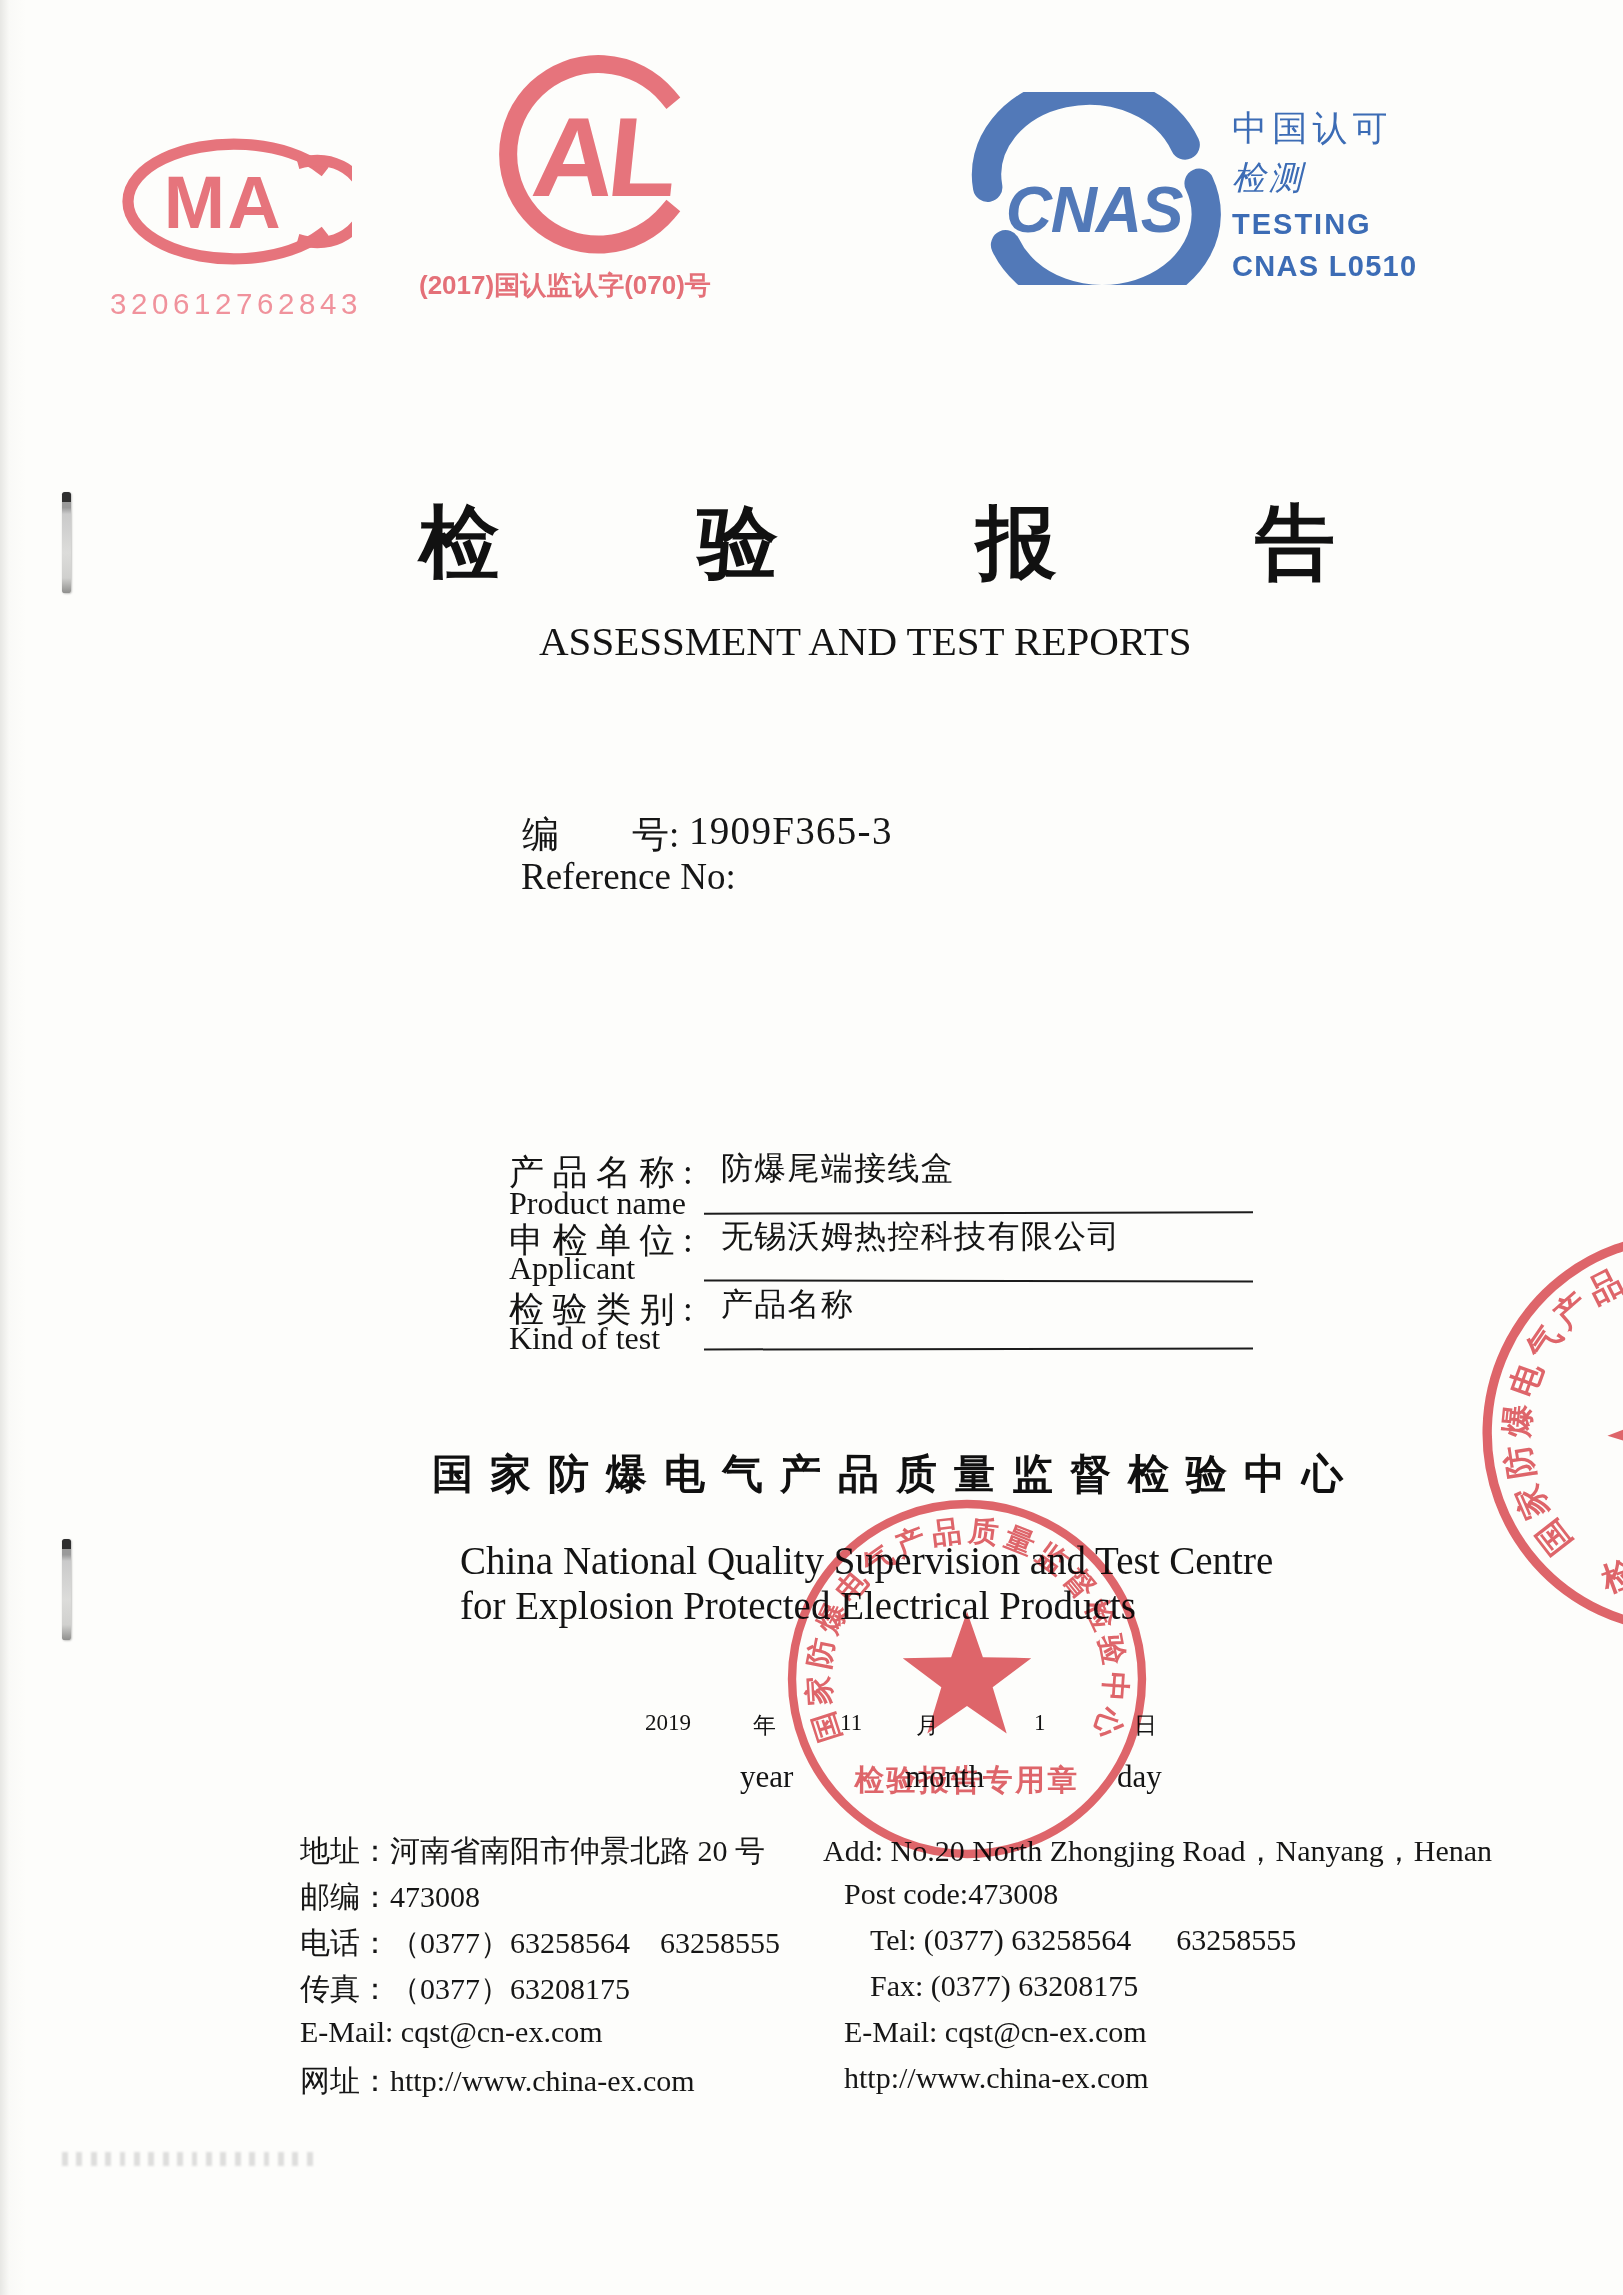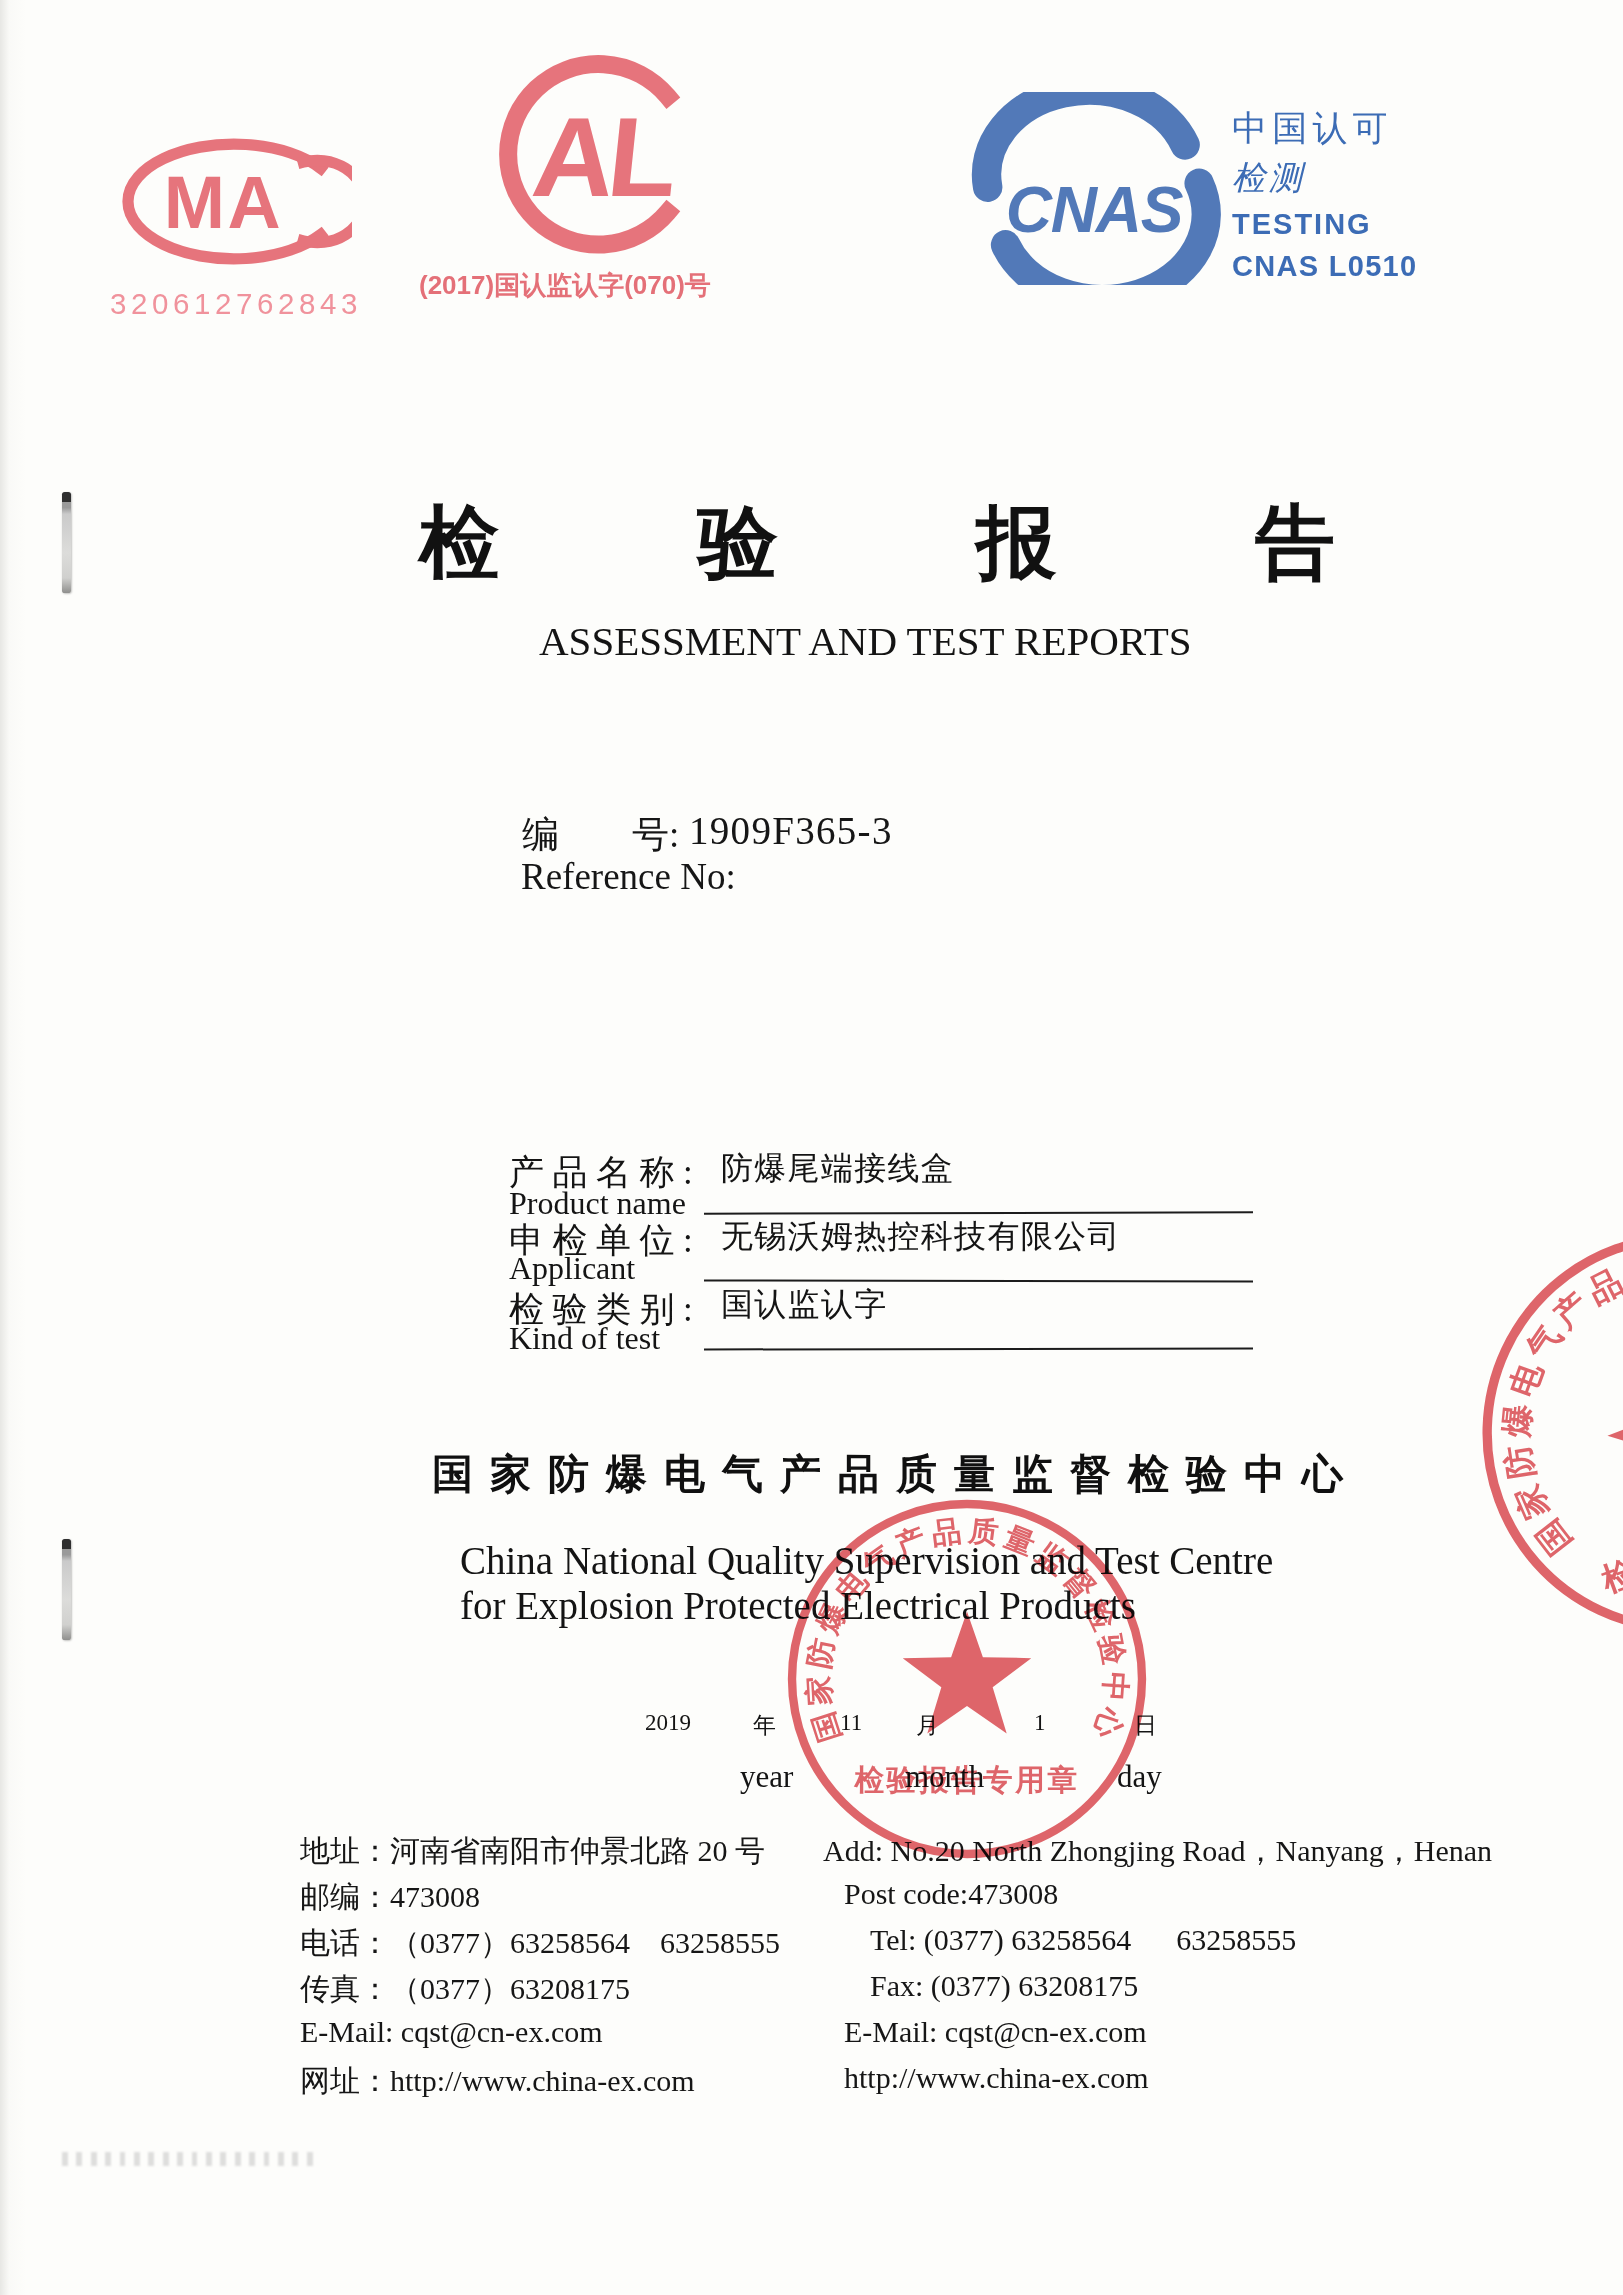--- a/index.html
+++ b/index.html
@@ -115,21 +115,21 @@
   <div class="f-value" style="top:1147px;">防爆尾端接线盒</div>
   <div class="f-label-en" style="top:1185px;">Product name</div>
   <div class="f-line" style="top:1212px;transform:rotate(-0.15deg);"></div>
 
   <div class="f-label-zh" style="top:1217px;">申检单位:</div>
   <div class="f-value" style="top:1215px;">无锡沃姆热控科技有限公司</div>
   <div class="f-label-en" style="top:1250px;">Applicant</div>
   <div class="f-line" style="top:1280px;transform:rotate(0.12deg);"></div>
 
   <div class="f-label-zh" style="top:1286px;">检验类别:</div>
-  <div class="f-value" style="top:1283px;">国认监认字</div>
+  <div class="f-value" style="top:1283px;">产品名称</div>
   <div class="f-label-en" style="top:1320px;">Kind of test</div>
   <div class="f-line" style="top:1348px;transform:rotate(-0.1deg);"></div>
 
   <div class="org-zh">国家防爆电气产品质量监督检验中心</div>
   <div class="org-en org-en1">China National Quality Supervision and Test Centre</div>
   <div class="org-en org-en2">for Explosion Protected Electrical Products</div>
 
   <div class="date-item" style="left:645px;top:1710px;">2019</div>
   <div class="date-item" style="left:753px;top:1710px;">年</div>
   <div class="date-item" style="left:840px;top:1710px;text-align:right;">11</div>

